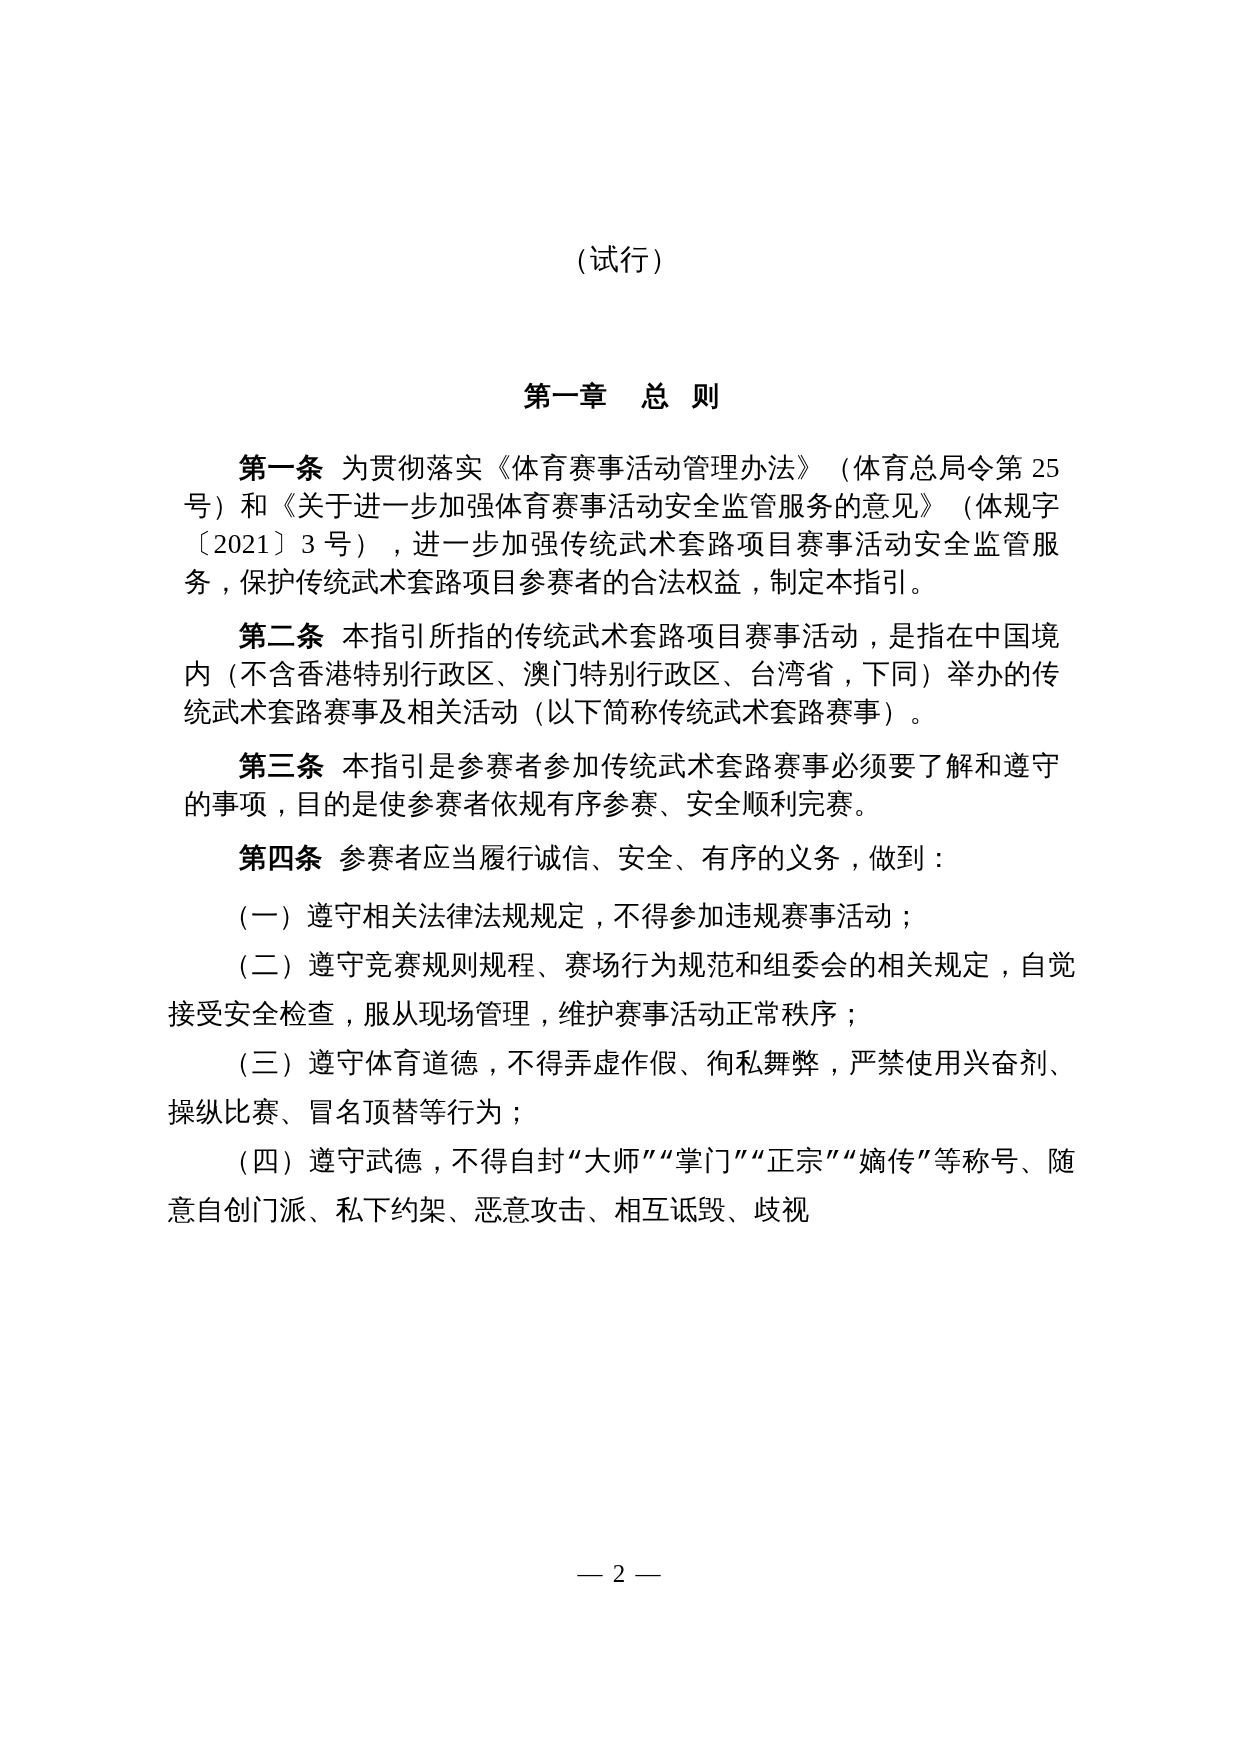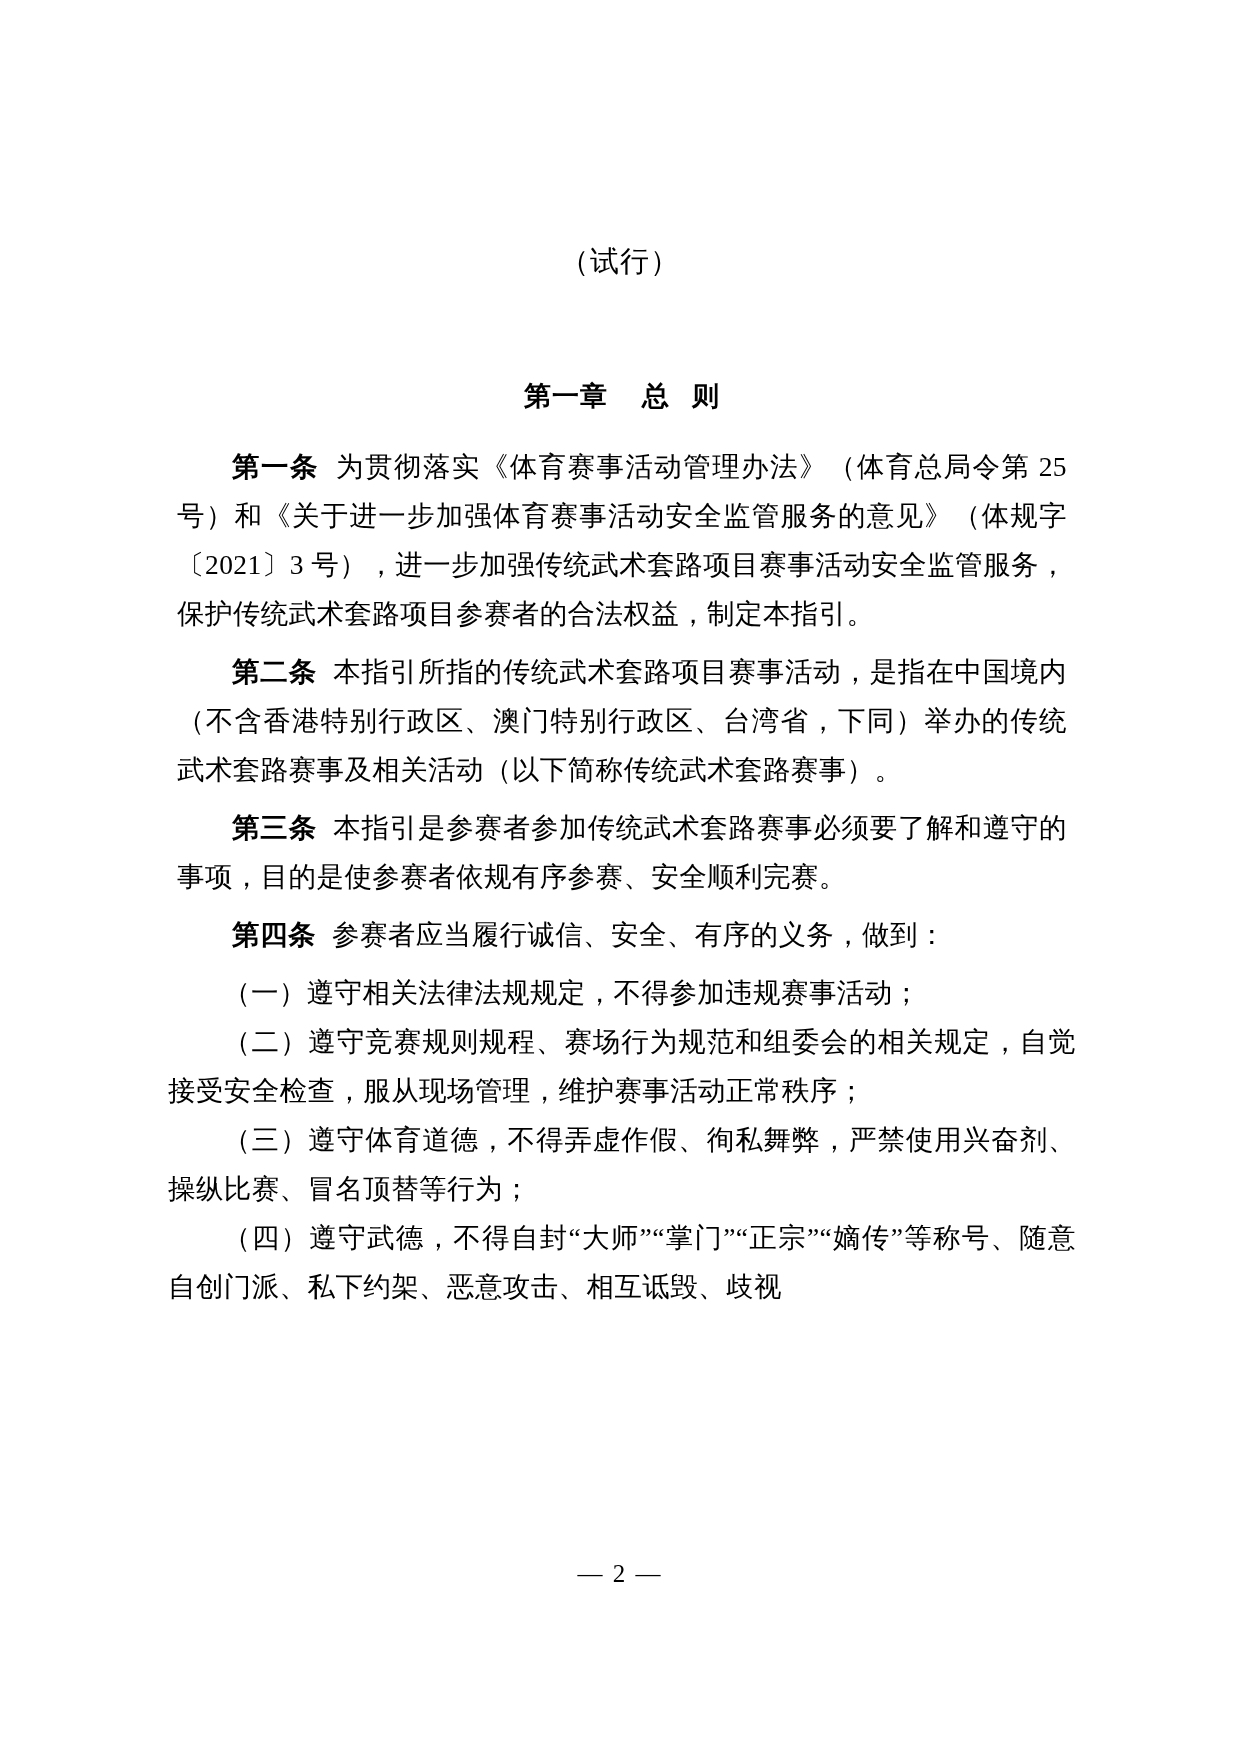--- a/index.html
+++ b/index.html
@@ -38,21 +38,21 @@
     letter-spacing: 2px;
     line-height: 1.2;
     white-space: nowrap;
   }
   .doc-subtitle {
     position: absolute;
     left: 0;
     top: 243px;
     width: 1240px;
     text-align: center;
-    font-family: Liberation Serif, serif;
+    font-family: Liberation Mono, monospace;
     font-size: 29px;
     letter-spacing: 1px;
     line-height: 1.3;
   }
 
   
   .content {
     position: absolute;
     left: 168px;
     top: 362px;
@@ -70,40 +70,40 @@
     padding: 14px 0 16px 0;
     line-height: 1.5;
   }
   .chapter .gap-wide { display: inline-block; width: 34px; }
   .chapter .gap-mid  { display: inline-block; width: 22px; }
 
   
   .para {
     font-family: "Liberation Serif", "DejaVu Serif", serif;
     font-size: 27.5px;
-    line-height: 49px;
+    line-height: 38px;
     text-align: justify;
     text-justify: inter-ideograph;
-    margin: 9px;
+    margin: 16px;
     text-indent: 2em;
     letter-spacing: 0.4px;
   }
   .para + .para { margin-top: 0px; }
 
   .art-label {
     font-family: "Liberation Sans", "DejaVu Sans", sans-serif;
     font-weight: bold;
     font-size: 27.5px;
     letter-spacing: 0.5px;
   }
   .art-space { display: inline-block; width: 16px; }
 
   
   .subitem {
-    font-family: Liberation Serif, serif;
+    font-family: Liberation Mono, monospace;
     font-size: 27.5px;
     line-height: 49px;
     text-align: justify;
     text-justify: inter-ideograph;
     margin: 0;
     text-indent: 2em;
     letter-spacing: 0.4px;
   }
 
   

